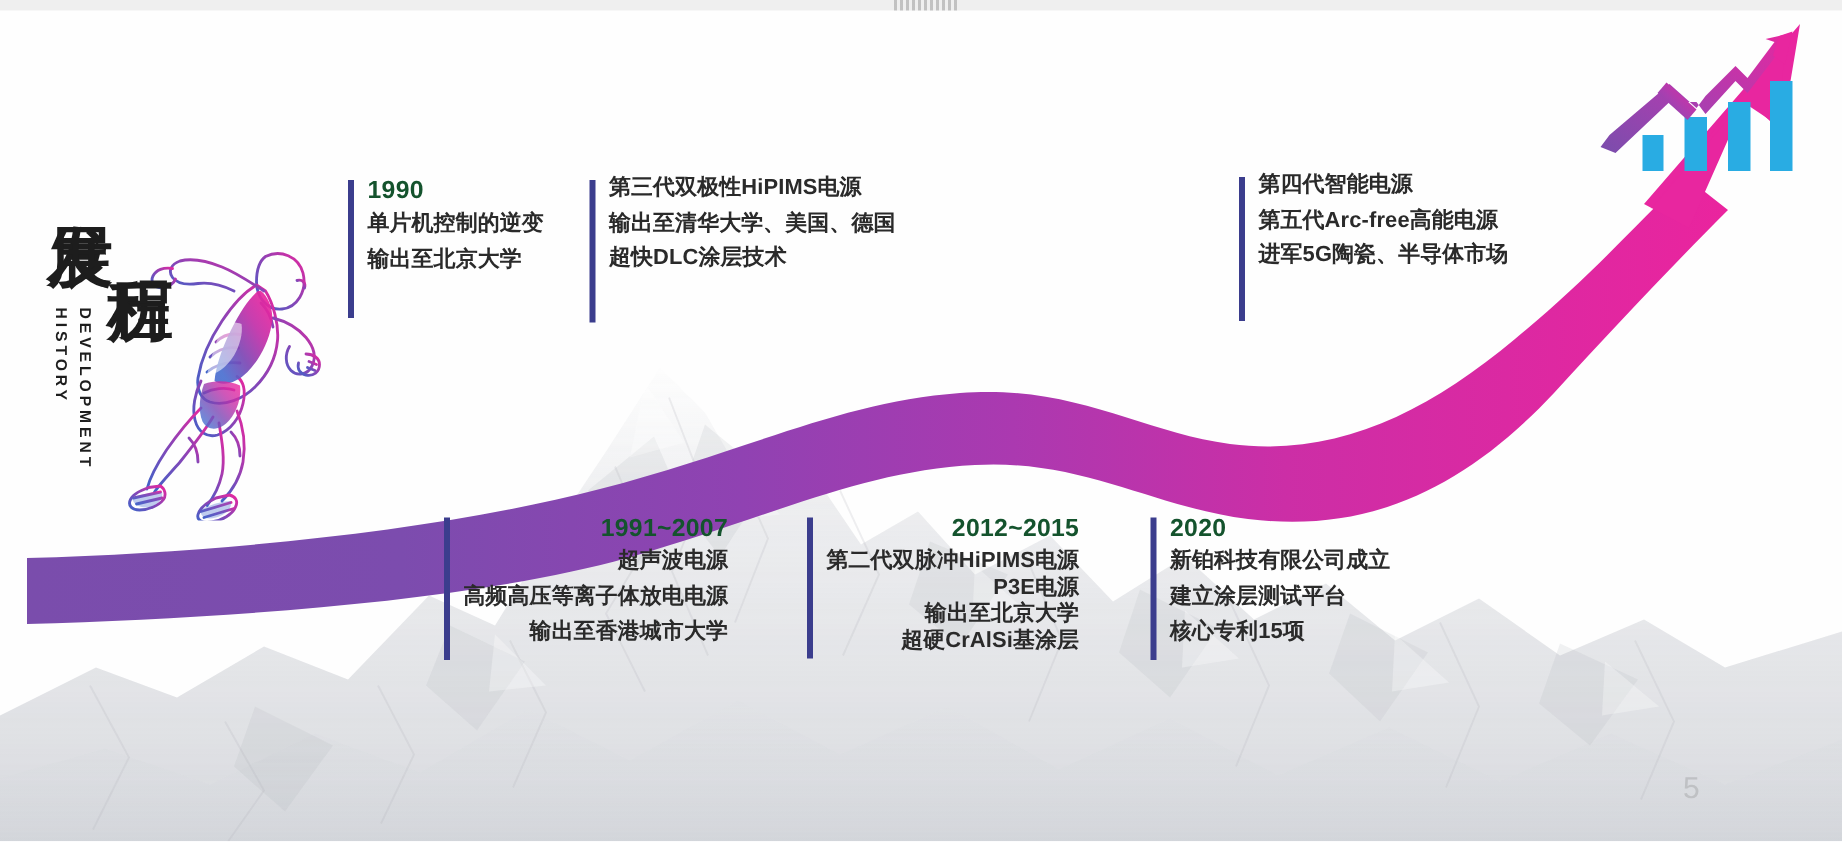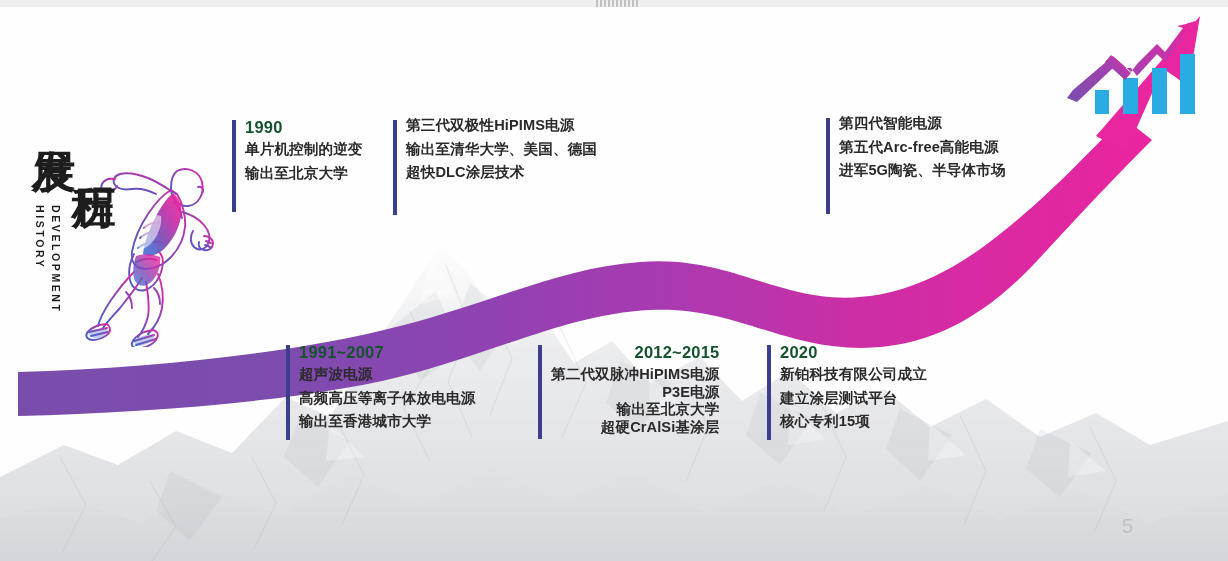--- a/index.html
+++ b/index.html
@@ -85,21 +85,21 @@
   #e-1990 { left:232px; top:118px; }
   #e-1990 .bar { height:92px; }
   #e-2008 { left:393px; top:118px; }
   #e-2008 .bar { height:95px; }
   #e-2016 { left:617px; top:116px; }
   #e-2016 .bar { height:96px; }
   #e-2021 { left:826px; top:116px; }
   #e-2021 .bar { height:96px; }
 
   
-  #e-1991 { left:286px; top:343px; }
+  #e-1991 { left:296px; top:343px;text-align:right; }
   #e-1991 .bar { height:95px; }
   #e-2012 { left:538px; top:343px;text-align:right; }
   #e-2012 .bar { height:94px; }
   #e-2020 { left:767px; top:343px; }
   #e-2020 .bar { height:95px; }
 
   
   .page-no {
     position:absolute; left:1122px; top:515px;
     font-size:20px; color:#bfc1c4; font-weight:400;

